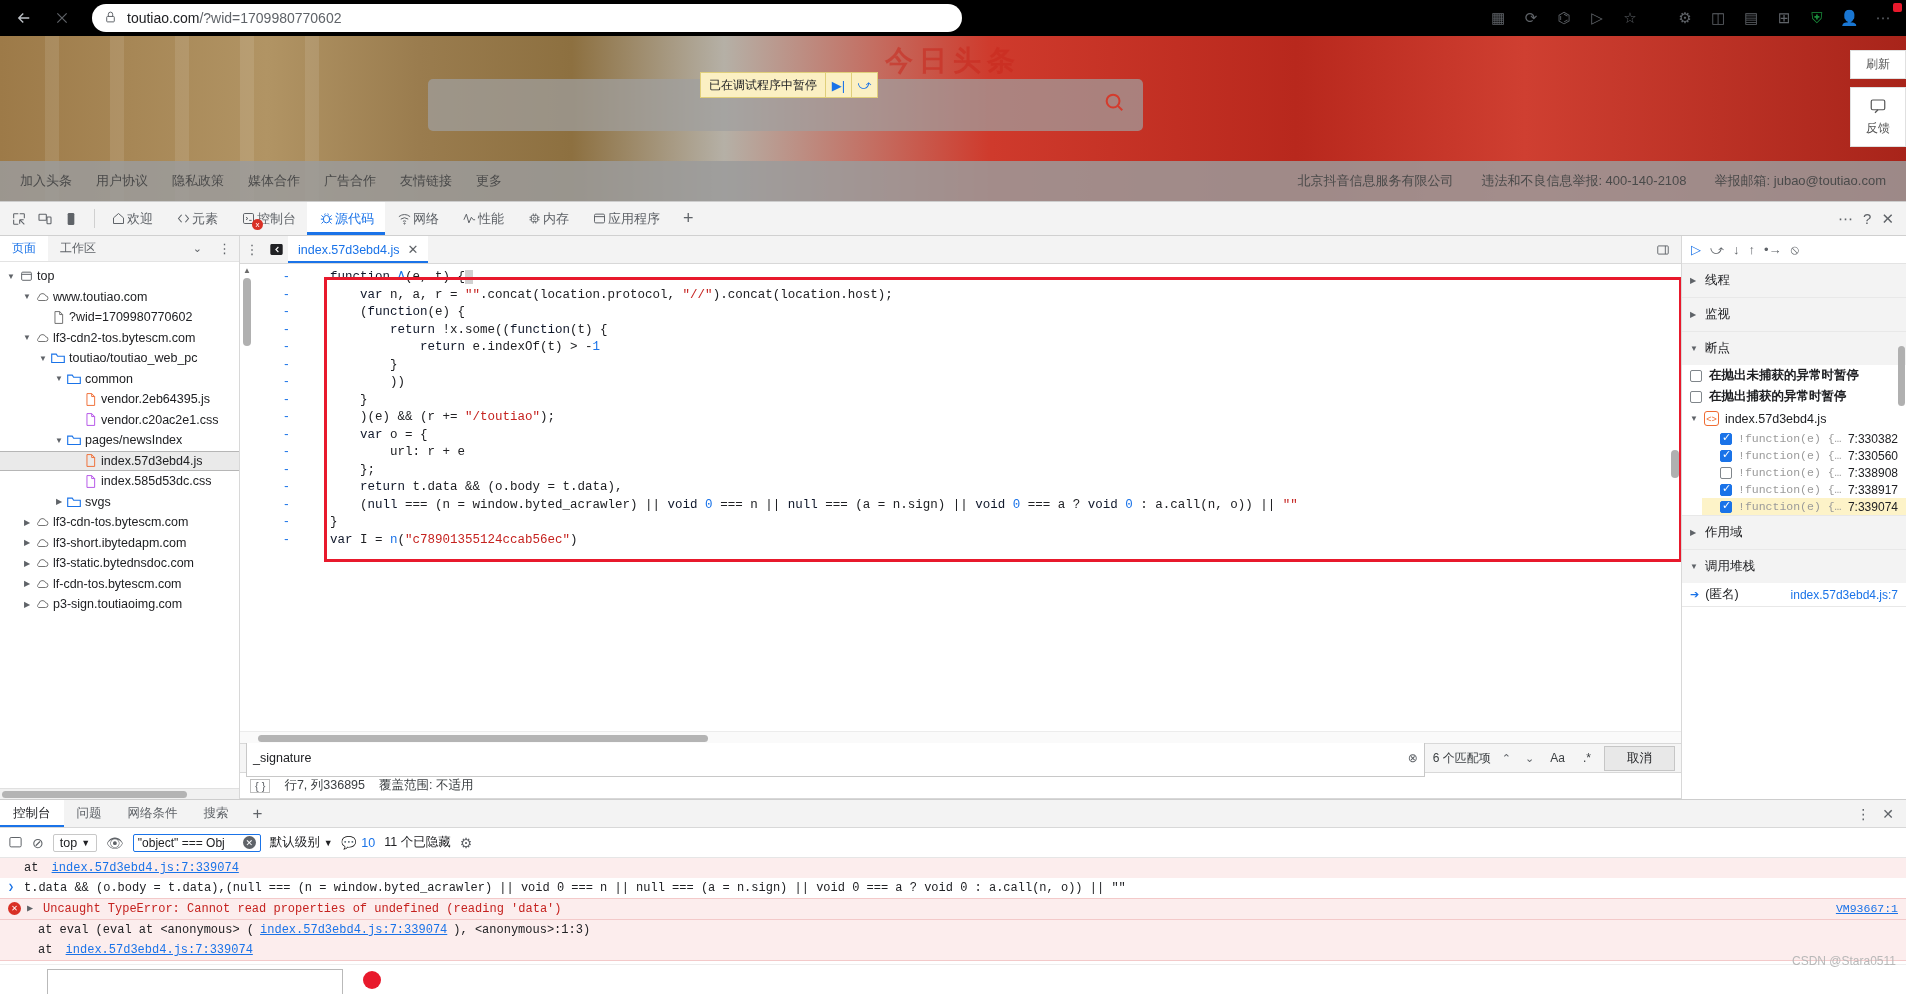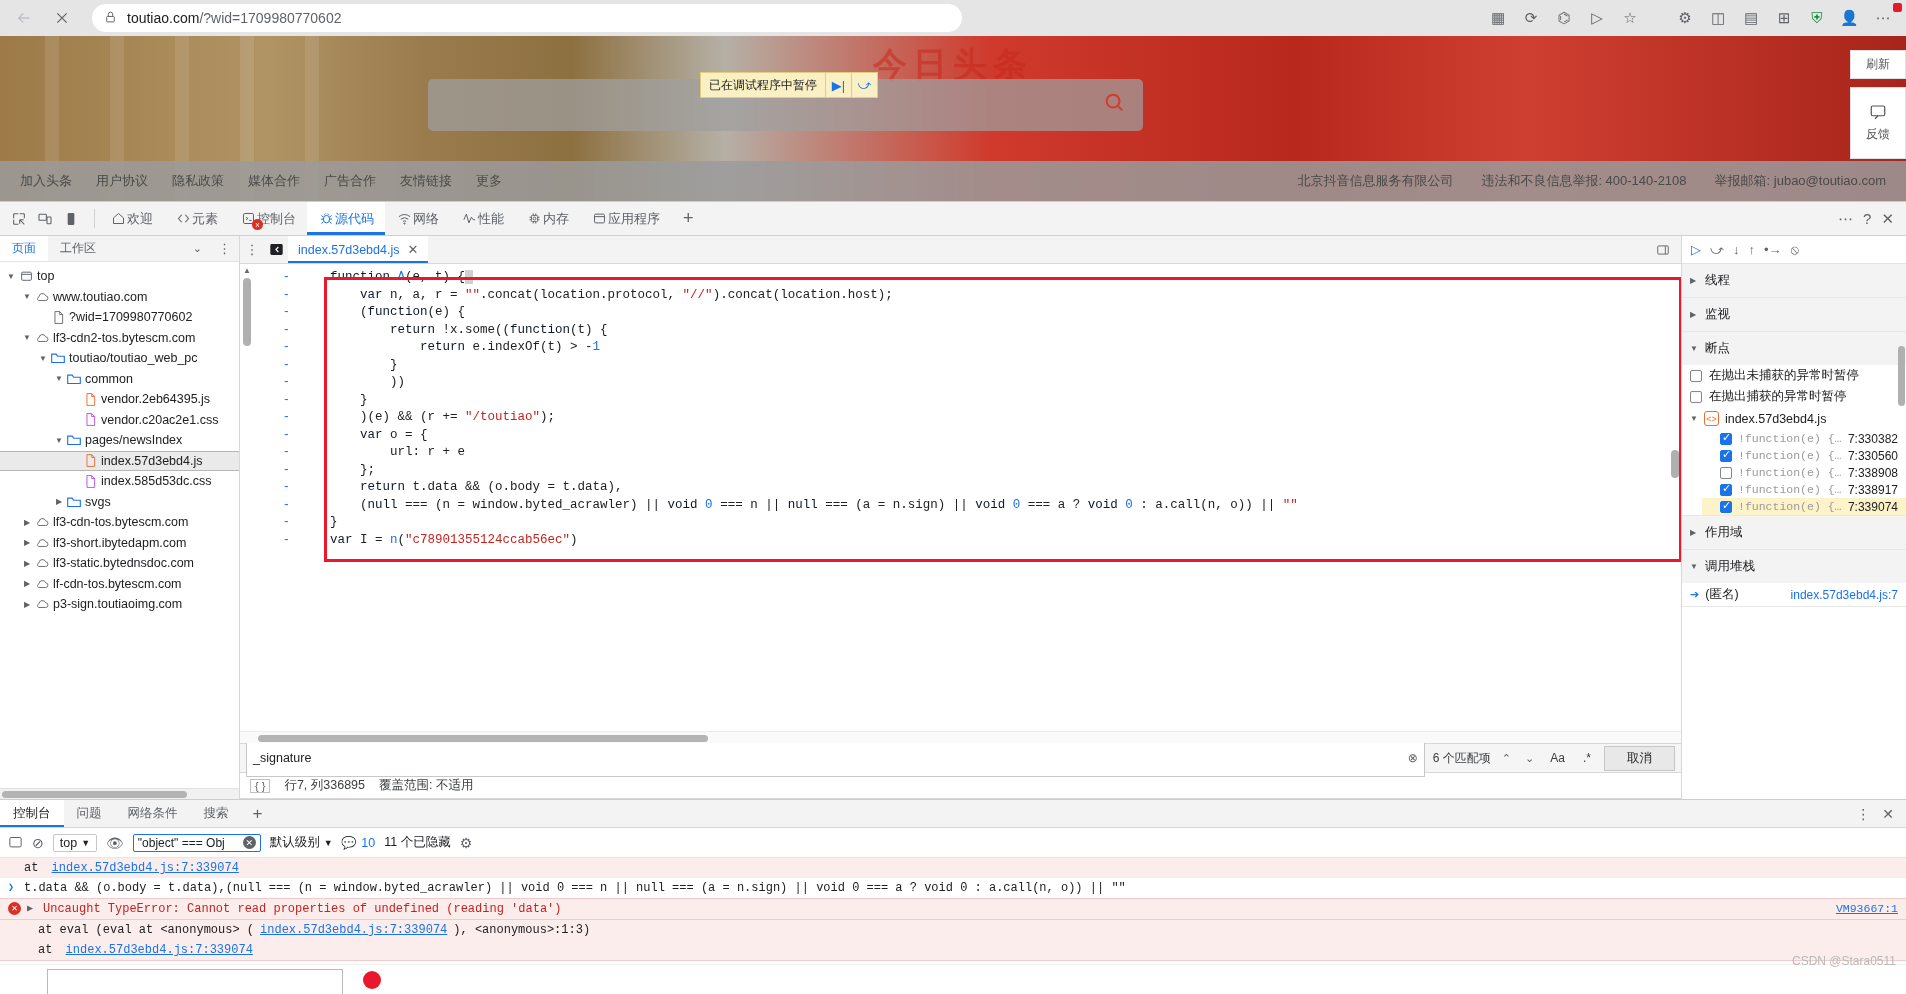--- a/index.html
+++ b/index.html
@@ -4,21 +4,21 @@
 <style>
   * { box-sizing: border-box; }
   html, body { margin:0; padding:0; }
   body {
     width:1906px; height:994px; overflow:hidden;
     font-family:"Liberation Sans", sans-serif;
     font-size:13px; color:#202124; background:#fff;
   }
   
   #browser-chrome {
-    height:36px; background:#e5e5e5; display:flex; align-items:center;
+    height:36px; background:#000000; display:flex; align-items:center;
     padding:0 10px; gap:10px; position:relative;
   }
   .nav-btn { width:28px; height:28px; display:flex; align-items:center; justify-content:center;
     color:#5f6368; font-size:18px; cursor:default; }
   .nav-btn.back { color:#bdc1c6; }
   #omnibox {
     flex:0 0 auto; width:870px; height:28px; background:#fff; border-radius:14px;
     display:flex; align-items:center; gap:10px; padding:0 12px; margin-left:6px;
   }
   #omnibox .lock { font-size:13px; color:#5f6368; }
@@ -33,21 +33,21 @@
   
   #page { position:relative; height:165px; overflow:hidden; }
   #hero {
     position:absolute; inset:0;
     background:
       linear-gradient(90deg,#9d7a48 0%, #b19464 14%, #9a7c4e 22%, #8d7040 30%, #b5b0a6 38%, #cf3a2c 52%, #b8281d 68%, #cf3f31 80%, #a8241a 100%);
   }
   #hero .pillar { position:absolute; top:0; bottom:0; width:14px; background:rgba(255,255,255,.10); }
   #watermark {
     position:absolute; left:50%; top:6px; transform:translateX(-50%);
-    font-size:34px; letter-spacing:6px; color:rgba(200,40,30,.55);
+    font-size:28px; letter-spacing:6px; color:rgba(200,40,30,.55);
     font-weight:bold;
   }
   #search-wrap {
     position:absolute; left:428px; top:43px; width:715px; height:52px;
     background:rgba(160,160,160,.72); border-radius:5px;
     display:flex; align-items:center; justify-content:flex-end; padding-right:18px;
   }
   #search-wrap .mag { color:#d43b2d; font-size:22px; }
   #footer-links {
     position:absolute; left:0; right:0; bottom:0; height:40px;
@@ -66,21 +66,21 @@
   #pause-banner .pbtn { width:26px; display:flex; align-items:center; justify-content:center;
     border-left:1px solid #e0cf7a; color:#1a73e8; font-size:13px; }
 
   
   #edge-btns { position:absolute; right:0; top:14px; width:56px; z-index:6; }
   #edge-btns .eb {
     background:#fff; border:1px solid #e0e0e0; width:56px; margin-bottom:8px;
     display:flex; flex-direction:column; align-items:center; justify-content:center;
     font-size:12px; color:#555; padding:5px 0; gap:2px;
   }
-  #edge-btns .eb.tall { height:72px; }
+  #edge-btns .eb.tall { height:60px; }
 
   
   #devtools { height:793px; display:flex; flex-direction:column; background:#fff;
     border-top:1px solid #cdcdcd; }
   #dt-tabbar { height:34px; display:flex; align-items:stretch; border-bottom:1px solid #d0d0d0;
     background:#f3f3f3; }
   .dock-icons { display:flex; align-items:center; gap:4px; padding:0 8px; }
   .dock-icons .di { width:22px; height:22px; display:flex; align-items:center; justify-content:center; color:#5f6368; }
   .divider-v { width:1px; background:#d0d0d0; margin:7px 4px; }
   .dt-tab { display:flex; align-items:center; padding:0 11px; font-size:13px;
@@ -161,21 +161,21 @@
   
   #debug-panel { width:225px; border-left:1px solid #d8d8d8; display:flex; flex-direction:column; min-height:0;
     font-size:12.5px; position:relative; }
   #dbg-toolbar { height:28px; display:flex; align-items:center; gap:9px; padding:0 9px;
     border-bottom:1px solid #e3e3e3; background:#fff; color:#5f6368; font-size:13px; }
   #dbg-toolbar .resume { color:#1a73e8; }
   .dbg-section { border-bottom:1px solid #e8e8e8; }
   .dbg-head { height:33px; display:flex; align-items:center; gap:6px; padding:0 8px; background:#f3f3f3;
     color:#202124; }
   .dbg-head .tri { font-size:8px; color:#5f6368; width:9px; }
-  .cbrow { display:flex; align-items:center; gap:7px; padding:2px 8px; }
+  .cbrow { display:flex; align-items:center; gap:7px; padding:2px 8px;font-weight:bold; }
   .cb { width:12px; height:12px; border:1px solid #80868b; border-radius:2px; background:#fff; flex:0 0 12px; }
   .cb.on { background:#1a73e8; border-color:#1a73e8; position:relative; }
   .cb.on::after { content:"✓"; position:absolute; left:1px; top:-3px; color:#fff; font-size:11px; }
   .bp-file { display:flex; align-items:center; gap:6px; padding:4px 8px; }
   .bp-file .jsico { width:15px; height:15px; border:1.4px solid #ef6c33; border-radius:3px; color:#ef6c33;
     font-size:9px; display:flex; align-items:center; justify-content:center; }
   .bp-row { display:flex; align-items:center; gap:6px; padding:1.5px 8px 1.5px 18px;margin-left:20px; }
   .bp-row.hl { background:#fdf3c8; }
   .bp-row .code { font-family:"Liberation Mono", monospace; font-size:11.5px; color:#9a9a9a;
     flex:1; overflow:hidden; white-space:nowrap; }

